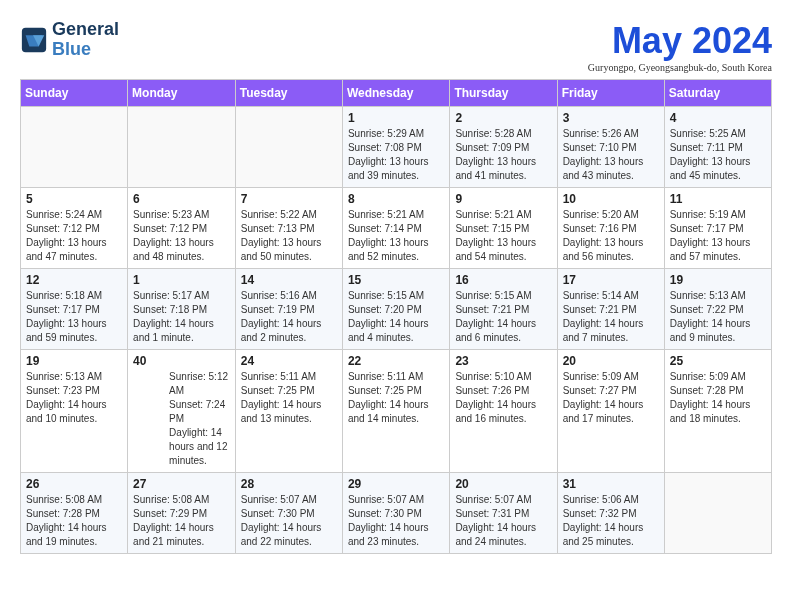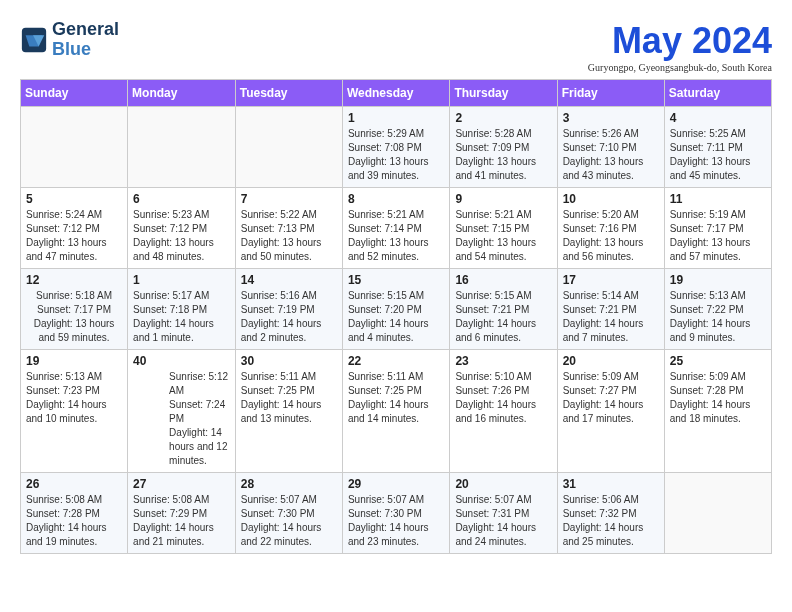--- a/index.html
+++ b/index.html
@@ -191,21 +191,21 @@
         <td>
           <span class="day-number">11</span>
           <div class="day-info" style="white-space: pre-line;">Sunrise: 5:19 AM
 Sunset: 7:17 PM
 Daylight: 13 hours and 57 minutes.</div>
         </td>
       </tr>
       <tr>
         <td>
           <span class="day-number">12</span>
-          <div class="day-info" style="white-space: pre-line; text-align: center;">Sunrise: 5:18 AM
+          <div class="day-info" style="white-space: pre-line;">Sunrise: 5:18 AM
 Sunset: 7:17 PM
 Daylight: 13 hours and 59 minutes.</div>
         </td>
         <td>
           <span class="day-number">1</span>
           <div class="day-info" style="white-space: pre-line;">Sunrise: 5:17 AM
 Sunset: 7:18 PM
 Daylight: 14 hours and 1 minute.</div>
         </td>
         <td>
@@ -246,21 +246,21 @@
 Sunset: 7:23 PM
 Daylight: 14 hours and 10 minutes.</div>
         </td>
         <td>
           <span class="day-number">40</span>
           <div class="day-info" style="white-space: pre-line; margin-left: 36px;">Sunrise: 5:12 AM
 Sunset: 7:24 PM
 Daylight: 14 hours and 12 minutes.</div>
         </td>
         <td>
-          <span class="day-number">30</span>
+          <span class="day-number">24</span>
           <div class="day-info" style="white-space: pre-line;">Sunrise: 5:11 AM
 Sunset: 7:25 PM
 Daylight: 14 hours and 13 minutes.</div>
         </td>
         <td>
           <span class="day-number">22</span>
           <div class="day-info" style="white-space: pre-line;">Sunrise: 5:11 AM
 Sunset: 7:25 PM
 Daylight: 14 hours and 14 minutes.</div>
         </td>

